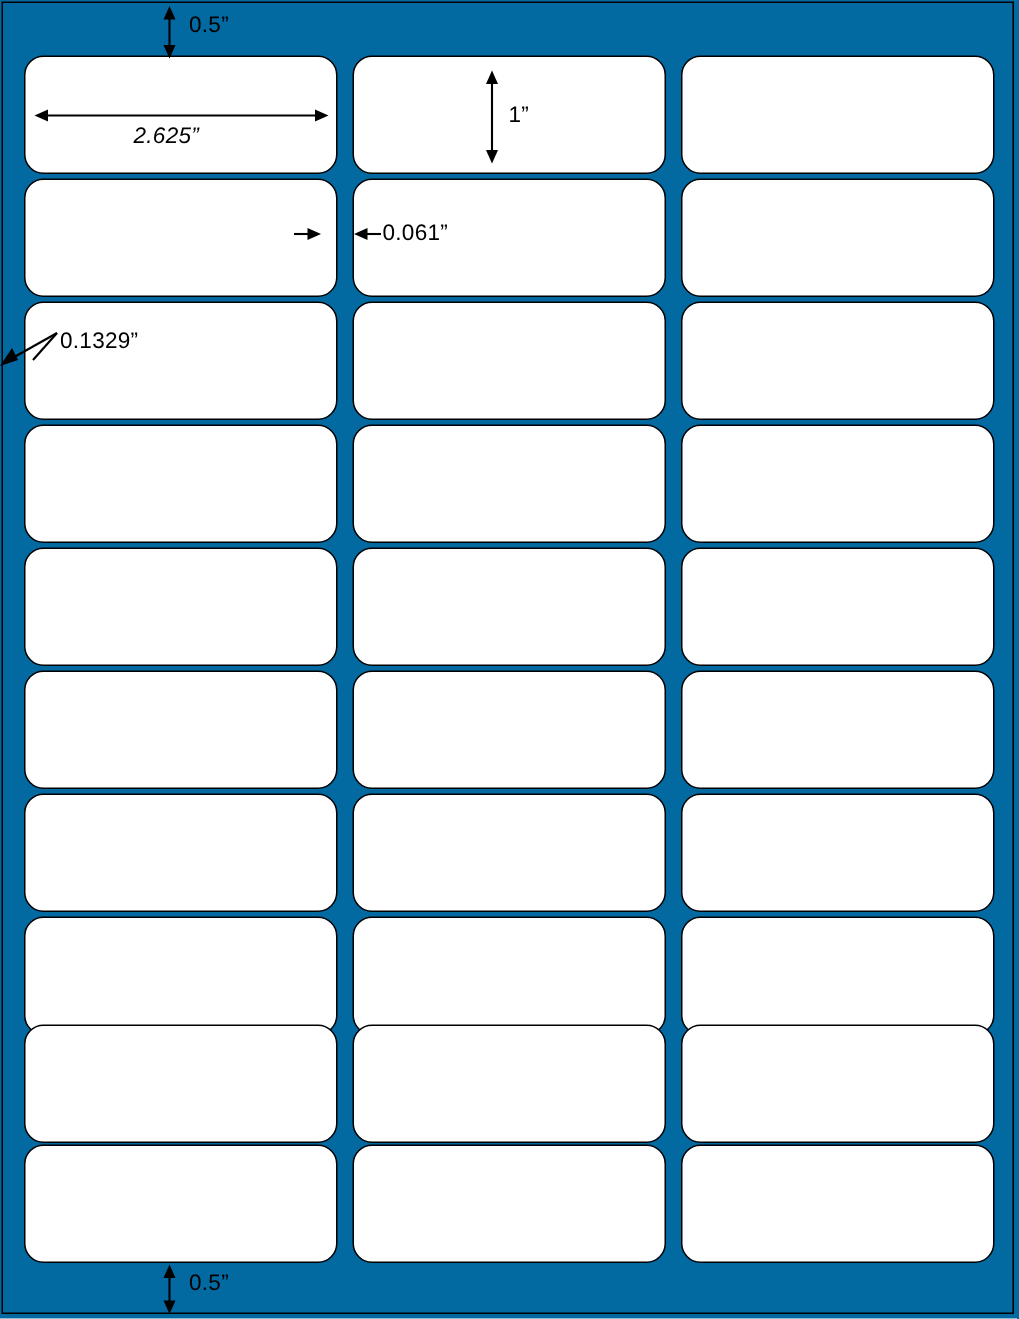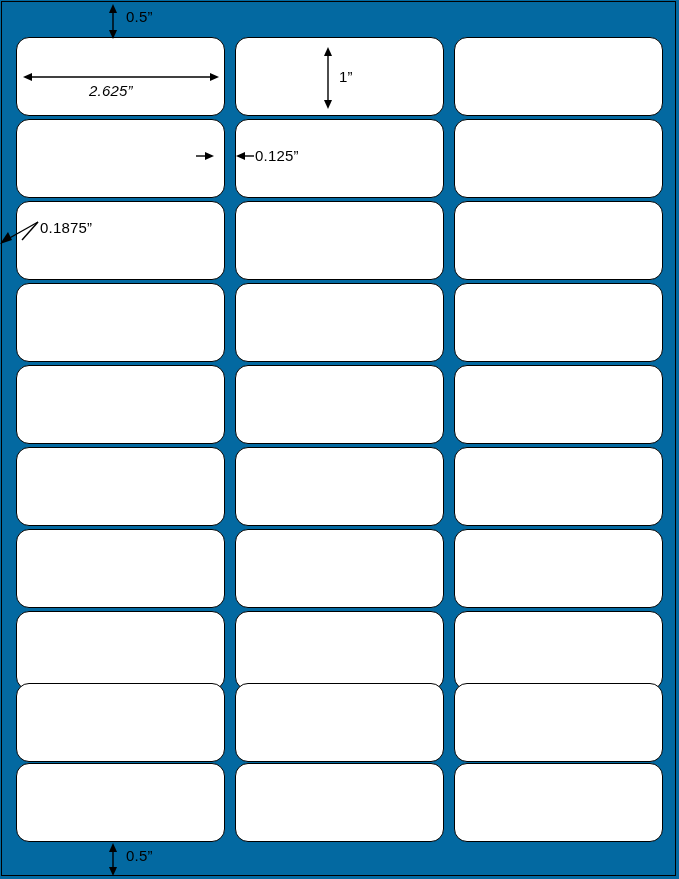--- a/index.html
+++ b/index.html
@@ -119,28 +119,28 @@
   <div class="dim-label" style="left:339px; top:68px;">1”</div>
 
   <svg class="arrow-svg" style="left:196px; top:150px; width:18px; height:12px;">
     <line x1="0" y1="6" x2="14" y2="6"></line>
     <polygon points="18,6 9,2 9,10"></polygon>
   </svg>
   <svg class="arrow-svg" style="left:236px; top:150px; width:18px; height:12px;">
     <line x1="4" y1="6" x2="18" y2="6"></line>
     <polygon points="0,6 9,2 9,10"></polygon>
   </svg>
-  <div class="dim-label" style="left:255px; top:147px;">0.125”</div>
+  <div class="dim-label" style="left:255px; top:147px;">0.061”</div>
 
   <svg class="arrow-svg" style="left:0px; top:218px; width:42px; height:26px;">
     <line x1="38" y1="4" x2="6" y2="22"></line>
     <polygon points="0,26 12,22 8,14"></polygon>
     <line x1="38" y1="4" x2="22" y2="22"></line>
   </svg>
-  <div class="dim-label" style="left:40px; top:219px;">0.1875”</div>
+  <div class="dim-label" style="left:40px; top:219px;">0.1329”</div>
 
   <svg class="arrow-svg" style="left:104px; top:843px; width:20px; height:32px;">
     <line x1="9" y1="4" x2="9" y2="29"></line>
     <polygon points="9,0 5,9 13,9"></polygon>
     <polygon points="9,33 5,24 13,24"></polygon>
   </svg>
   <div class="dim-label" style="left:126px; top:847px;">0.5”</div>
 
 </div>
 

